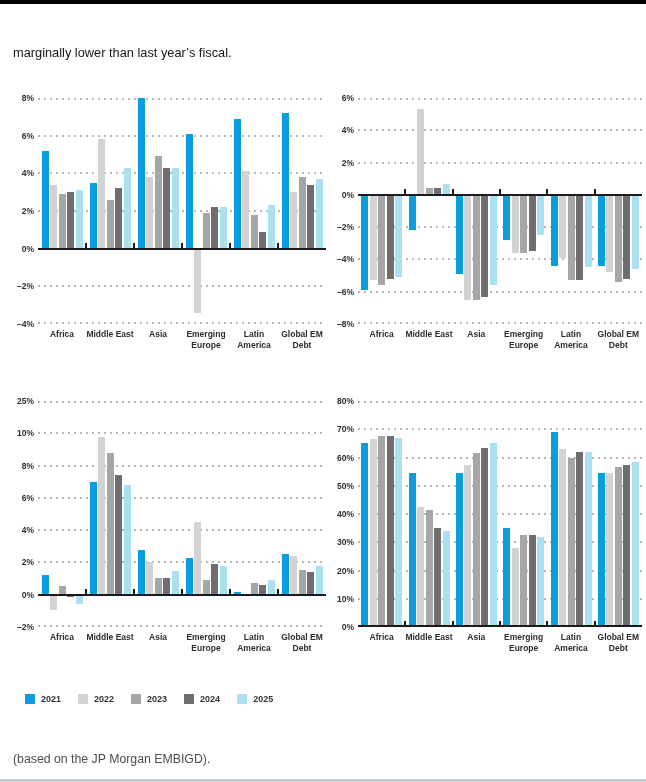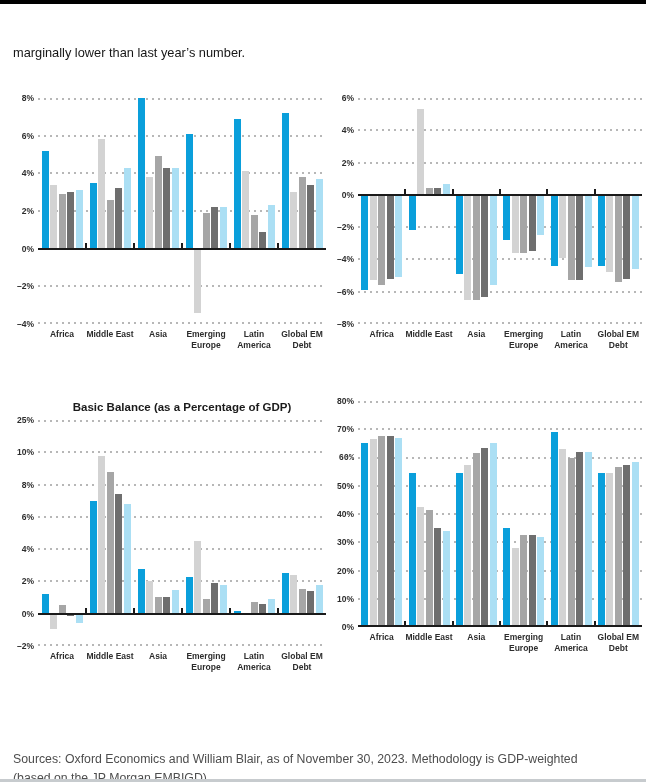--- a/index.html
+++ b/index.html
@@ -57,21 +57,21 @@
   .source span { display:block; }
 </style>
 </head>
 <body>
 
 <div class="page">
   <div class="top-bar"></div>
 
 
   <p class="subtitle">
-    <span>marginally lower than last year’s number.</span>
+    <span>marginally lower than last year’s fiscal.</span>
   </p>
 
   <section class="chart c0">
     <div class="chart-body">
       <div class="yaxis">
           <div class="ytick" style="top: 0px;">8%</div>
           <div class="ytick" style="top: 37.6667px;">6%</div>
           <div class="ytick" style="top: 75.3333px;">4%</div>
           <div class="ytick" style="top: 113px;">2%</div>
           <div class="ytick" style="top: 150.667px;">0%</div>
@@ -195,21 +195,20 @@
         <div class="cat">Africa</div>
         <div class="cat">Middle East</div>
         <div class="cat">Asia</div>
         <div class="cat">Emerging Europe</div>
         <div class="cat">Latin America</div>
         <div class="cat">Global EM Debt</div>
       </div>
   </section>
 
   <section class="chart c2">
-    <h3 class="chart-title">Basic Balance (as a Percentage of GDP)</h3>
     <div class="chart-body">
       <div class="yaxis">
           <div class="ytick" style="top: 0px;">25%</div>
           <div class="ytick" style="top: 32.2857px;">10%</div>
           <div class="ytick" style="top: 64.5714px;">8%</div>
           <div class="ytick" style="top: 96.8571px;">6%</div>
           <div class="ytick" style="top: 129.143px;">4%</div>
           <div class="ytick" style="top: 161.429px;">2%</div>
           <div class="ytick" style="top: 193.714px;">0%</div>
           <div class="ytick" style="top: 226px;">–2%</div>
@@ -268,21 +267,21 @@
         <div class="cat">Latin America</div>
         <div class="cat">Global EM Debt</div>
       </div>
   </section>
 
   <section class="chart c3">
     <div class="chart-body">
       <div class="yaxis">
           <div class="ytick" style="top: 0px;">80%</div>
           <div class="ytick" style="top: 28.25px;">70%</div>
-          <div class="ytick" style="top: 56.5px; font-family: Liberation Mono, monospace;">60%</div>
+          <div class="ytick" style="top: 56.5px;">60%</div>
           <div class="ytick" style="top: 84.75px;">50%</div>
           <div class="ytick" style="top: 113px;">40%</div>
           <div class="ytick" style="top: 141.25px;">30%</div>
           <div class="ytick" style="top: 169.5px;">20%</div>
           <div class="ytick" style="top: 197.75px;">10%</div>
           <div class="ytick" style="top: 226px;">0%</div>
         </div>
       <div class="plot">
           <div class="grid" style="top: 0px;"></div>
           <div class="grid" style="top: 27.25px;"></div>
@@ -333,20 +332,41 @@
     <div class="cats">
         <div class="cat">Africa</div>
         <div class="cat">Middle East</div>
         <div class="cat">Asia</div>
         <div class="cat">Emerging Europe</div>
         <div class="cat">Latin America</div>
         <div class="cat">Global EM Debt</div>
       </div>
   </section>
 
+  <div class="legend">
+    <div class="legend-item">
+      <span class="swatch" style="background: rgb(10, 159, 219);"></span>
+      <span class="legend-label">2021</span>
+    </div>
+    <div class="legend-item">
+      <span class="swatch" style="background: rgb(211, 211, 211);"></span>
+      <span class="legend-label">2022</span>
+    </div>
+    <div class="legend-item">
+      <span class="swatch" style="background: rgb(166, 166, 166);"></span>
+      <span class="legend-label">2023</span>
+    </div>
+    <div class="legend-item">
+      <span class="swatch" style="background: rgb(110, 110, 110);"></span>
+      <span class="legend-label">2024</span>
+    </div>
+    <div class="legend-item">
+      <span class="swatch" style="background: rgb(171, 223, 244);"></span>
+      <span class="legend-label">2025</span>
+    </div>
+  </div>
 
   <p class="source">
-    <span>Sources: Oxford Economics and William Blair, as of November 30, 2023. Methodology is GDP-weighted</span>
     <span>(based on the JP Morgan EMBIGD).</span>
   </p>
 
   <div class="bottom-bar"></div>
 </div>
 
 </body></html>

